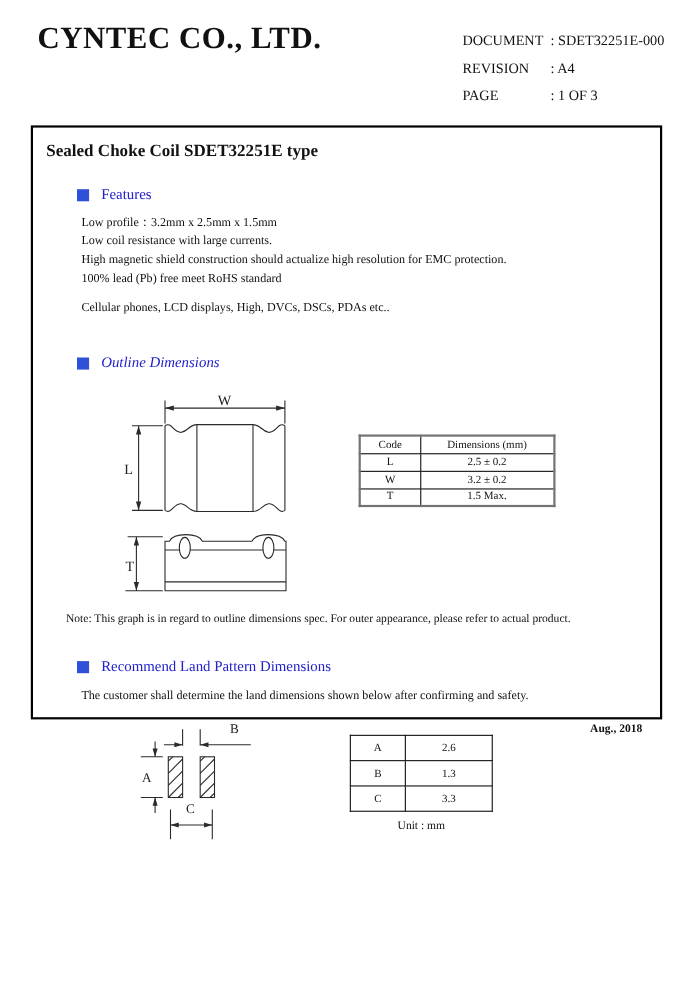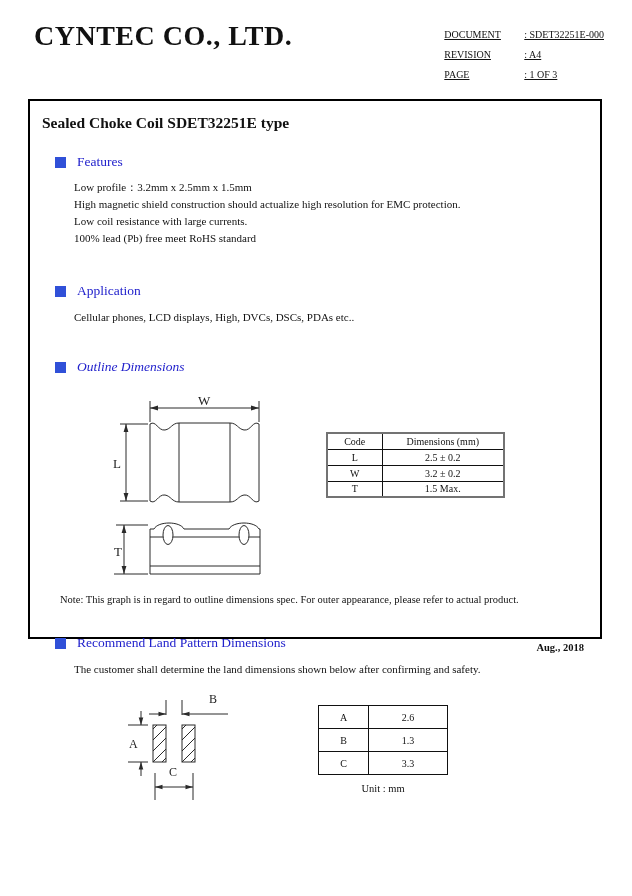--- a/index.html
+++ b/index.html
@@ -11,35 +11,35 @@
     position:relative;
     overflow:hidden;
   }
   
   .page-header {
     display:flex; justify-content:space-between;
     padding:20px 28px 0 34px;
   }
   .company-en { font-size:28px; font-weight:bold; letter-spacing:0.5px; }
   .company-zh { font-size:17px; font-weight:bold; letter-spacing:4px; margin-top:5px; }
-  .doc-info { margin-top:9px; font-size:10px;text-decoration:underline; }
+  .doc-info { margin-top:9px; font-size:13px; }
   .doc-info-row { display:flex; margin-bottom:9px; }
   .doc-info-row .lbl { width:80px; }
   
   .main-box {
     margin:10px 28px 0 28px;
     width:574px; height:540px;
     border:2px solid #000;
     padding:0 12px;
     position:relative;
   }
   .doc-title { font-size:15.5px; font-weight:bold; margin-top:13px; }
   .section-heading {
     display:flex; align-items:center; gap:11px;
-    margin-left:13px;
+    margin-left:28px;
   }
   .bullet-square { width:11px; height:11px; flex:0 0 11px; }
   .section-heading .h-text { font-size:13.5px; }
   .body-text { font-size:11px; margin-left:32px; line-height:17px; }
   .features-lines { margin-top:9px; }
   .mt-features { margin-top:22px; }
   .mt-application { margin-top:36px; }
   .mt-app-text { margin-top:10px; }
   .mt-outline { margin-top:33px; }
   .outline-row { display:flex; margin-top:14px; margin-left:60px; }
@@ -99,29 +99,25 @@
 <div class="main-box">
 
   <div class="doc-title">Sealed Choke Coil SDET32251E type</div>
 
   <div class="section-heading mt-features">
     <span class="bullet-square" style="background:#3050d8;"></span>
     <span class="h-text" style="color:#2121cc;">Features</span>
   </div>
   <div class="body-text features-lines">
     <p>Low profile：3.2mm x 2.5mm x 1.5mm</p>
+    <p>Low coil resistance with large currents.</p>
     <p>High magnetic shield construction should actualize high resolution for EMC protection.</p>
-    <p>Low coil resistance with large currents.</p>
     <p>100% lead (Pb) free meet RoHS standard</p>
   </div>
 
-  <div class="section-heading mt-application">
-    <span class="bullet-square" style="background:#3050d8;"></span>
-    <span class="h-text" style="color:#2121cc;">Application</span>
-  </div>
   <p class="body-text mt-app-text">Cellular phones, LCD displays, High, DVCs, DSCs, PDAs etc..</p>
 
   <div class="section-heading mt-outline">
     <span class="bullet-square" style="background:#3050d8;"></span>
     <span class="h-text" style="color:#2121cc;font-style:italic;">Outline Dimensions</span>
   </div>
 
   <div class="outline-row">
 
     <svg width="200" height="195" viewBox="0 0 200 195">

